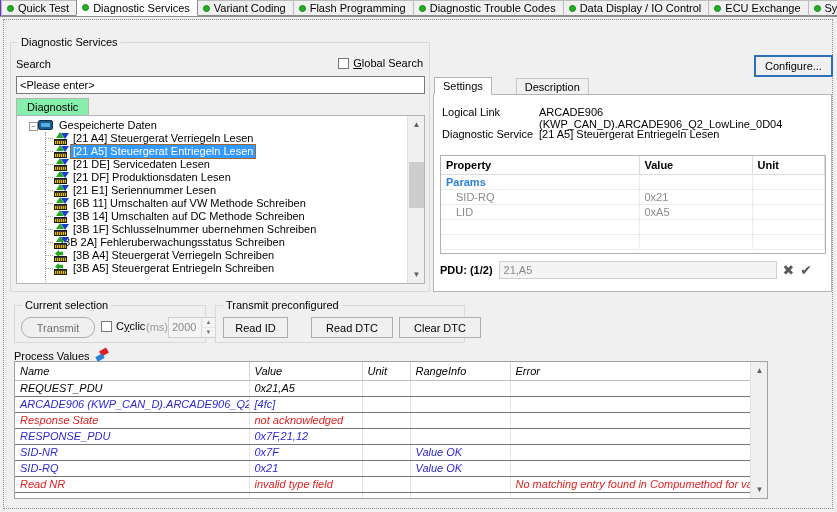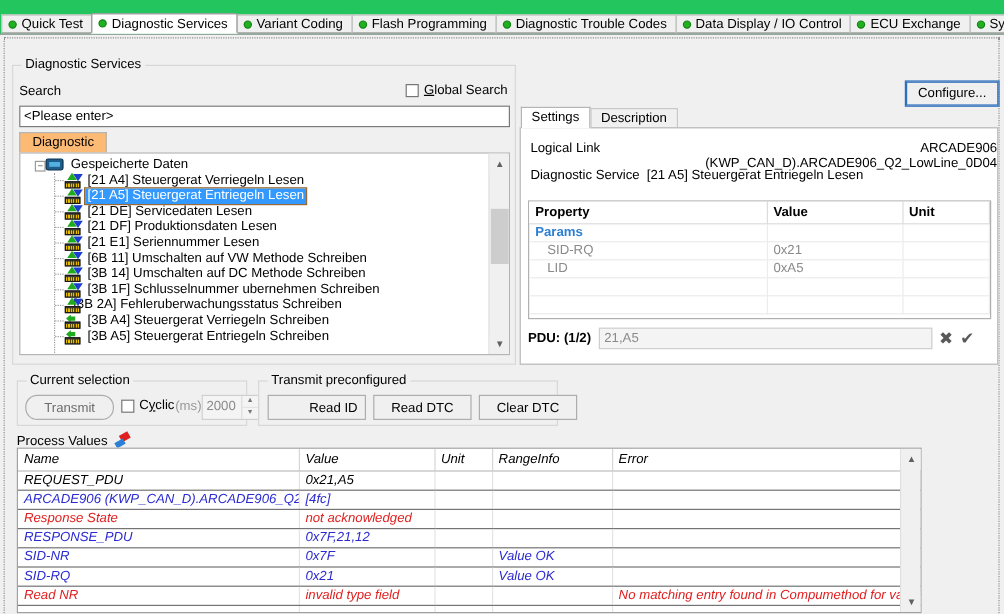--- a/index.html
+++ b/index.html
@@ -10,22 +10,22 @@
     background: #f0f0f0;
     font-family: "Liberation Sans", sans-serif;
     font-size: 11px;
     color: #000;
   }
 
   
   #tabstrip {
     display: flex;
     align-items: flex-end;
-    height: 29px;
-    background: #22c55e;
+    height: 17px;
+    background: #6d28d9;
     border-bottom: 1px solid #8c8c8c;
     padding-left: 1px;
   }
   .tab {
     display: flex;
     align-items: center;
     gap: 4px;
     height: 16px;
     padding: 0 7px 0 5px;
     background: #f0f0f0;
@@ -119,21 +119,21 @@
     position: absolute;
     left: 5px; top: 55px;
     width: 409px;
     height: 18px;
     display: flex;
     align-items: flex-end;
   }
   .itab {
     height: 18px;
     padding: 0 10px;
-    background: #fdba74;
+    background: #86efac;
     border: 1px solid #b4b4b4;
     border-bottom: none;
     font-size: 11px;
     line-height: 17px;
   }
   #tree-box {
     position: absolute;
     left: 5px; top: 72px;
     width: 409px; height: 169px;
     border: 1px solid #b4b4b4;
@@ -285,20 +285,21 @@
     font-size: 11px;
     color: #000;
     cursor: default;
   }
   #right-tabs {
     position: absolute;
     left: 434px; top: 60px;
     display: flex;
     align-items: flex-end;
     height: 18px;
+    gap: 24px;
   }
   .rtab {
     height: 17px;
     padding: 0 8px;
     font-size: 11px;
     line-height: 16px;
     background: #f0f0f0;
     border: 1px solid #c8c8c8;
     border-bottom: none;
     color: #000;
@@ -414,21 +415,21 @@
   }
   #spin-btns {
     width: 14px; border-left: 1px solid #dcdcdc;
     display: flex; flex-direction: column;
   }
   .spin {
     flex: 1; font-size: 6px; text-align: center;
     color: #777; line-height: 9px;
   }
   .spin.up { border-bottom: 1px solid #e4e4e4; }
-  #read-id-btn { position: absolute; left: 7px; top: 11px; width: 82px; text-align: right; }
+  #read-id-btn { position: absolute; left: 7px; top: 11px; width: 65px; }
   #read-dtc-btn { position: absolute; left: 95px; top: 11px; width: 82px; }
   #clear-dtc-btn { position: absolute; left: 183px; top: 11px; width: 82px; }
 
   
   #pv-label { position: absolute; left: 14px; top: 333px; font-size: 11px; }
   #pv-icon {
     position: absolute; left: 96px; top: 332px;
     width: 14px; height: 13px;
   }
   #pv-icon .pin-r {
@@ -668,21 +669,21 @@
 
   <button id="configure-btn">Configure...</button>
 
   <div id="right-tabs">
     <div class="rtab active">Settings</div>
     <div class="rtab">Description</div>
   </div>
 
   <div id="right-pane">
     <span class="kv" style="left:8px;top:11px;">Logical Link</span>
-    <span class="kv" style="left:105px;top:11px;text-align:right;">ARCADE906 (KWP_CAN_D).ARCADE906_Q2_LowLine_0D04</span>
+    <span class="kv" style="left:105px;top:11px;">ARCADE906 (KWP_CAN_D).ARCADE906_Q2_LowLine_0D04</span>
     <span class="kv" style="left:8px;top:33px;">Diagnostic Service</span>
     <span class="kv" style="left:105px;top:33px;">[21 A5] Steuergerat Entriegeln Lesen</span>
 
     <div id="prop-table">
       <table>
         <colgroup>
             <col style="width:198px">
             <col style="width:113px">
             <col>
           </colgroup>

